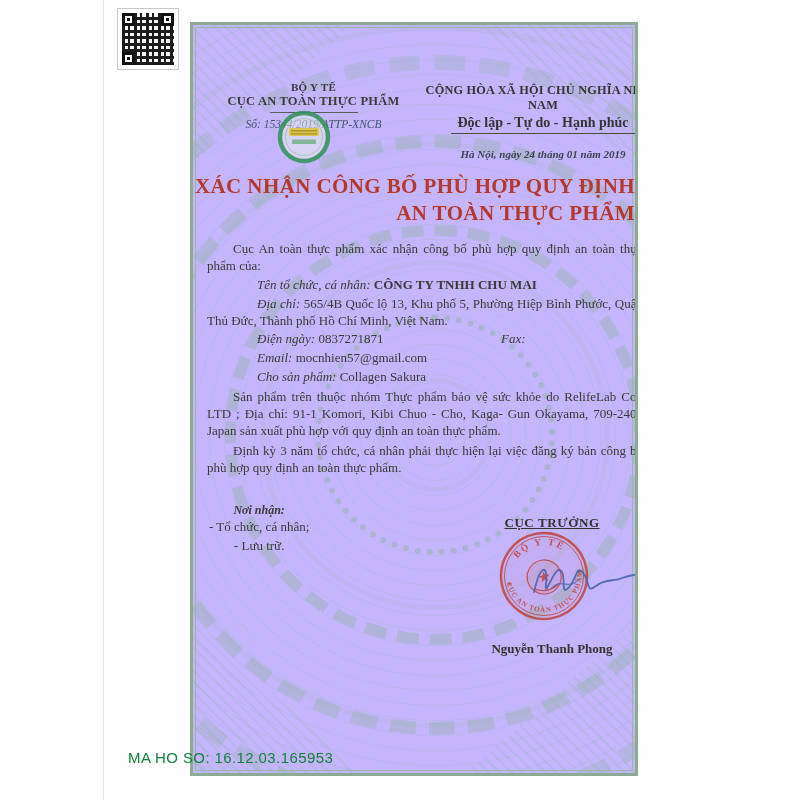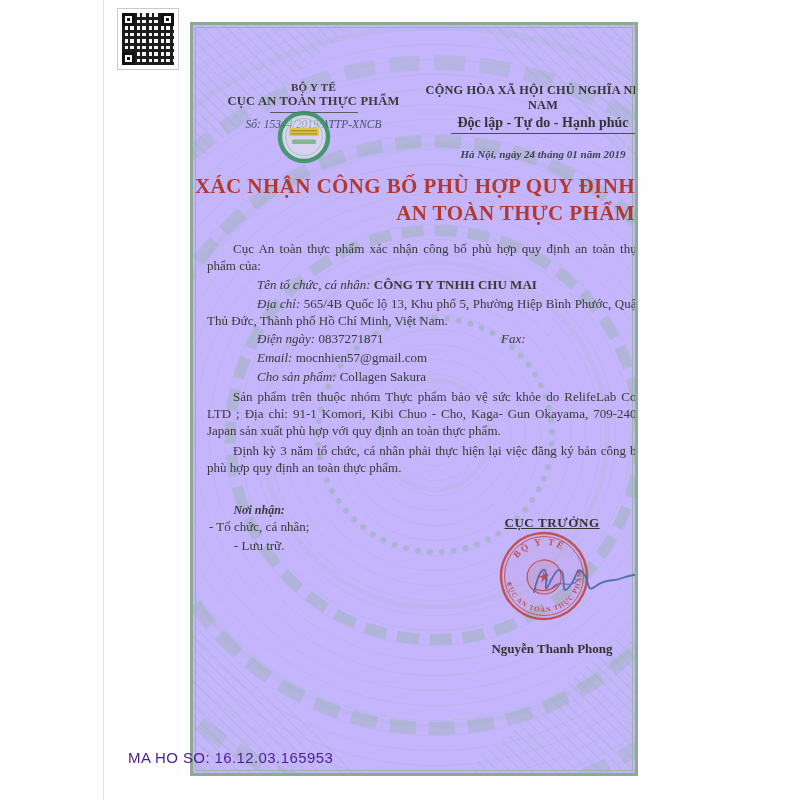--- a/index.html
+++ b/index.html
@@ -83,21 +83,21 @@
                 font-weight:bold;font-size:13px;letter-spacing:.6px;color:#34342f;text-decoration:underline;}
   .stamp-wrap{position:absolute;left:305px;top:505px;width:110px;height:96px;z-index:3;}
   .stamp-svg{transform:rotate(-10deg);}
   .sig-svg{position:absolute;left:28px;top:18px;}
   .signer-name{position:absolute;left:259px;top:594px;width:200px;text-align:center;z-index:4;
                font-weight:bold;font-size:13px;color:#33332e;margin-top:22px;}
 
   
   .bottom-code{position:absolute;left:128px;top:749px;z-index:8;
     font-family:"Liberation Sans","DejaVu Sans",sans-serif;
-    font-size:15px;color:#4c1d95;letter-spacing:.4px;}
+    font-size:15px;color:#15803d;letter-spacing:.4px;}
 </style>
 </head>
 <body>
 
 <div class="photo">
   <div class="page-edge"></div>
 
   <div class="qr">
     <div class="qr-inner">
       <div class="fp tl"></div>

